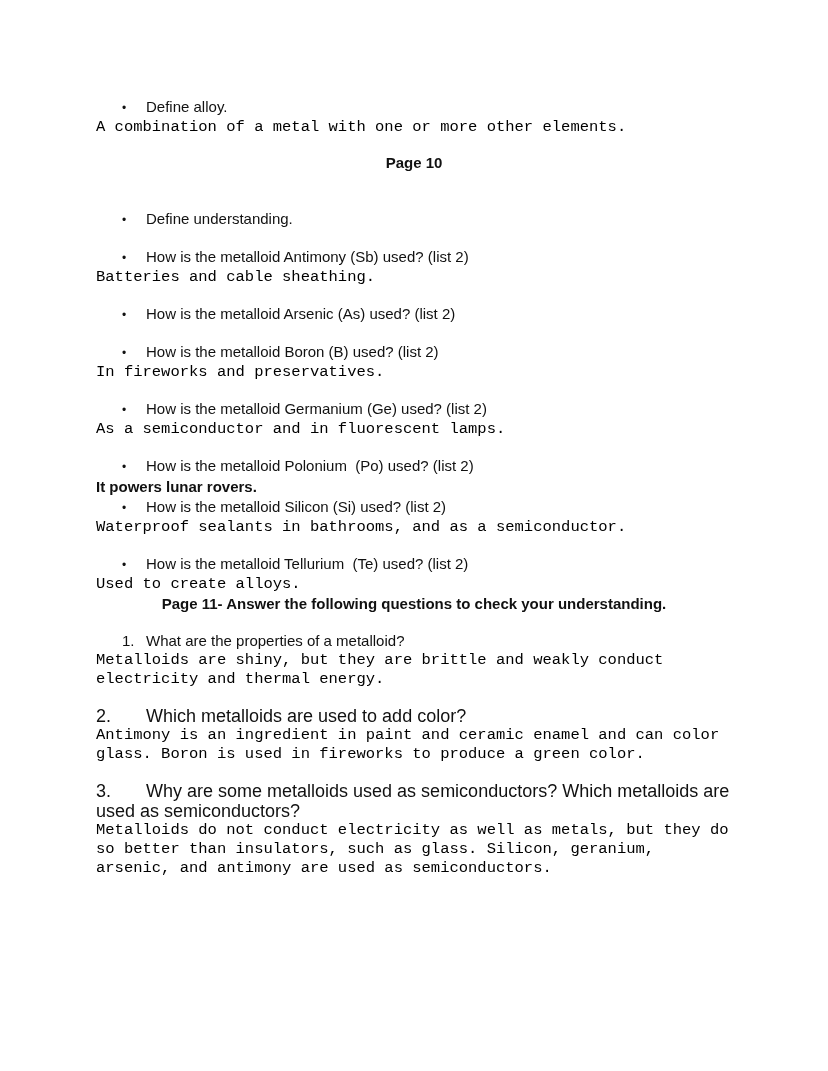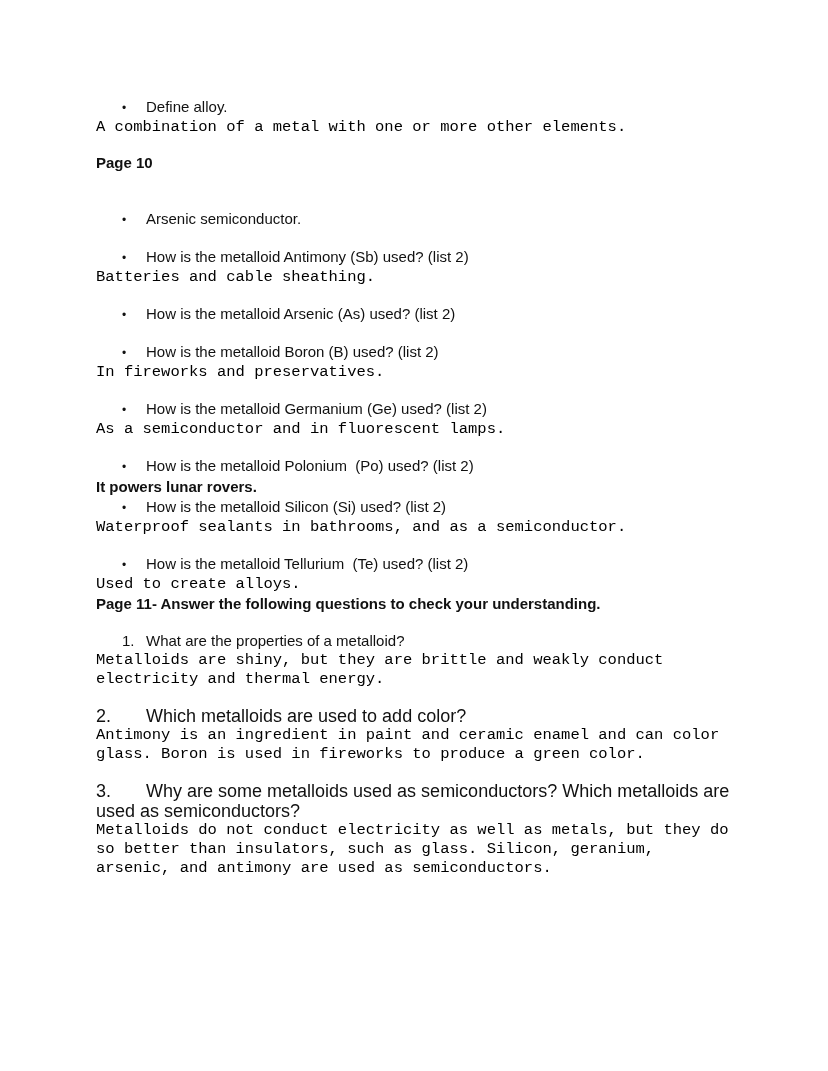--- a/index.html
+++ b/index.html
@@ -54,20 +54,21 @@
     color: #111111;
     font-weight: bold;
   }
   
   .h {
     font-family: "Liberation Sans", sans-serif;
     font-weight: bold;
     font-size: 15px;
     line-height: 20px;
     color: #111111;
+    text-align: center;
   }
   
   .numq {
     display: flex;
     align-items: baseline;
     padding-left: 26px;
     font-family: "Liberation Sans", sans-serif;
     font-size: 15px;
     line-height: 20px;
     color: #111111;
@@ -102,21 +103,21 @@
   <div class="q">
     <span class="b">•</span>
     <span class="qt">Define alloy.</span>
   </div>
   <div class="ans">A combination of a metal with one or more other elements.</div>
 
   <div class="h mt16">Page 10</div>
 
   <div class="q mt36">
     <span class="b">•</span>
-    <span class="qt">Arsenic semiconductor.</span>
+    <span class="qt">Define understanding.</span>
   </div>
 
   <div class="q mt17">
     <span class="b">•</span>
     <span class="qt">How is the metalloid Antimony (Sb) used? (list 2)</span>
   </div>
   <div class="ans">Batteries and cable sheathing.</div>
 
   <div class="q mt17">
     <span class="b">•</span>

